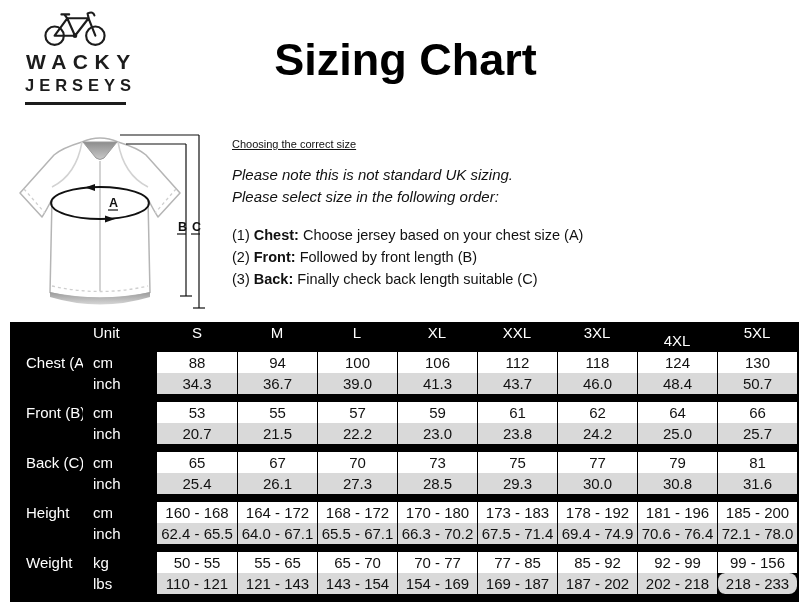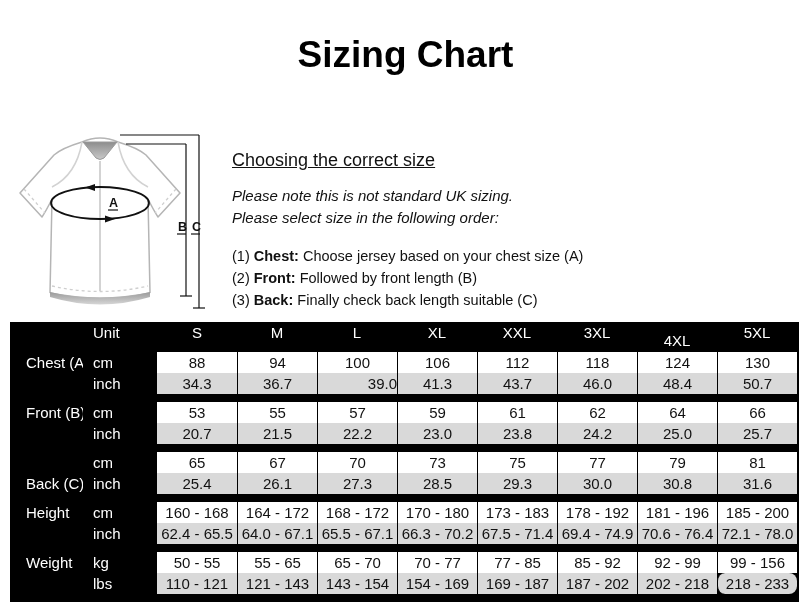--- a/index.html
+++ b/index.html
@@ -7,27 +7,27 @@
               font-family: "Liberation Sans", sans-serif; color: #111; }
 
   
   .top { position: relative; height: 133px; }
   .logo { position: absolute; left: 20px; top: 6px; width: 110px; text-align: center; }
   .logo svg { display: block; margin: 0 auto; }
   .brand1 { font-size: 21px; font-weight: 600; letter-spacing: 6.5px; padding-left: 6px; color: #1c1c1c; margin-top: 2px; }
   .brand2 { font-size: 16.5px; font-weight: 600; letter-spacing: 5px; padding-left: 5px; color: #1c1c1c; margin-top: 2px; }
   .logo-rule { width: 101px; height: 3px; background: #1c1c1c; margin: 7px auto 0; }
   .page-title { position: absolute; left: 0; right: 0; top: 34px; text-align: center;
-                font-size: 37px; font-weight: bold; color: #000; letter-spacing: 0; }
+                font-size: 45px; font-weight: bold; color: #000; letter-spacing: 0; }
 
   
   .guide { position: relative; height: 185px; }
   .jersey-figure { position: absolute; left: 8px; top: 0; }
   .instructions { position: absolute; left: 232px; top: 0; width: 420px; }
-  .guide-heading { font-size: 18px; font-weight: 400; text-decoration: underline; margin-top: 17px; }
+  .guide-heading { font-size: 11px; font-weight: 400; text-decoration: underline; margin-top: 5px; }
   .notes { margin-top: 14px; font-style: italic; font-size: 15px; line-height: 22px; }
   .steps { margin-top: 16px; font-size: 14.5px; line-height: 22px; }
   .steps b { font-weight: bold; }
 
   
   .size-table { position: relative; margin: 4px 0 0 10px; width: 789px;
                 border-right: 2px solid #000; border-bottom: 7px solid #a16207; background: #000000; }
   .size-table::before { content: ""; position: absolute; left: 0; top: 0; bottom: 0;
                         width: 147px; background: #000; }
   .trow, .tgroup { position: relative; display: grid;
@@ -41,20 +41,35 @@
   .c-data  { text-align: center; }
   .tgroup .c-data { border-left: 1.5px solid #000; }
   .tgroup .c-data.first { border-left: none; }
   .tgroup .r0 { background: #ffffff; }
   .tgroup .r1 { background: #d9d9d9; }
 </style>
 </head>
 <body>
 
 <div class="top">
+  <div class="logo">
+    <svg width="64" height="42" viewBox="0 0 66 42">
+      <g fill="none" stroke="#1c1c1c" stroke-width="2.2" stroke-linecap="round" stroke-linejoin="round">
+        <circle cx="12" cy="30" r="9.5"></circle>
+        <circle cx="54" cy="30" r="9.5"></circle>
+        <path d="M12,30 L25,12 L47,12 L54,30 M25,12 L33,30 L47,12 M12,30 L33,30"></path>
+        <path d="M25,12 L22,8 M19,8 L27,8"></path>
+        <path d="M47,12 L46,7 Q52,4.5 53,9"></path>
+      </g>
+      <circle cx="33" cy="30" r="2.4" fill="#1c1c1c"></circle>
+    </svg>
+    <div class="brand1">WACKY</div>
+    <div class="brand2">JERSEYS</div>
+    <div class="logo-rule"></div>
+  </div>
   <div class="page-title">Sizing Chart</div>
 </div>
 
 <div class="guide">
   <svg class="jersey-figure" width="202" height="182" viewBox="0 0 202 182">
     <defs>
       <linearGradient id="gcol" x1="0" y1="0" x2="0" y2="1">
         <stop offset="0" stop-color="#8d8d8d"></stop>
           <stop offset="1" stop-color="#c9c9c9"></stop>
       </linearGradient>
@@ -150,21 +165,21 @@
       <div class="tcell c-data r0" style="grid-area: 1 / 4;">94</div>
       <div class="tcell c-data r0" style="grid-area: 1 / 5;">100</div>
       <div class="tcell c-data r0" style="grid-area: 1 / 6;">106</div>
       <div class="tcell c-data r0" style="grid-area: 1 / 7;">112</div>
       <div class="tcell c-data r0" style="grid-area: 1 / 8;">118</div>
       <div class="tcell c-data r0" style="grid-area: 1 / 9;">124</div>
       <div class="tcell c-data r0" style="grid-area: 1 / 10;">130</div>
       <div class="tcell c-unit" style="grid-area: 2 / 2;">inch</div>
       <div class="tcell c-data r1 first" style="grid-area: 2 / 3;">34.3</div>
       <div class="tcell c-data r1" style="grid-area: 2 / 4;">36.7</div>
-      <div class="tcell c-data r1" style="grid-area: 2 / 5; text-align: right;">39.0</div>
+      <div class="tcell c-data r1" style="grid-area: 2 / 5;">39.0</div>
       <div class="tcell c-data r1" style="grid-area: 2 / 6;">41.3</div>
       <div class="tcell c-data r1" style="grid-area: 2 / 7;">43.7</div>
       <div class="tcell c-data r1" style="grid-area: 2 / 8;">46.0</div>
       <div class="tcell c-data r1" style="grid-area: 2 / 9;">48.4</div>
       <div class="tcell c-data r1" style="grid-area: 2 / 10;">50.7</div>
     </div>
     <div class="tgroup">
       <div class="tcell c-label" style="grid-area: 1 / 1 / span 2;">Front (B)</div>
       <div class="tcell c-unit" style="grid-area: 1 / 2;">cm</div>
       <div class="tcell c-data r0 first" style="grid-area: 1 / 3;">53</div>
@@ -179,21 +194,21 @@
       <div class="tcell c-data r1 first" style="grid-area: 2 / 3;">20.7</div>
       <div class="tcell c-data r1" style="grid-area: 2 / 4;">21.5</div>
       <div class="tcell c-data r1" style="grid-area: 2 / 5;">22.2</div>
       <div class="tcell c-data r1" style="grid-area: 2 / 6;">23.0</div>
       <div class="tcell c-data r1" style="grid-area: 2 / 7;">23.8</div>
       <div class="tcell c-data r1" style="grid-area: 2 / 8;">24.2</div>
       <div class="tcell c-data r1" style="grid-area: 2 / 9;">25.0</div>
       <div class="tcell c-data r1" style="grid-area: 2 / 10;">25.7</div>
     </div>
     <div class="tgroup">
-      <div class="tcell c-label" style="grid-area: 1 / 1 / span 2; margin-top: 21px;">Back (C)</div>
+      <div class="tcell c-label" style="grid-area: 1 / 1 / span 2;">Back (C)</div>
       <div class="tcell c-unit" style="grid-area: 1 / 2;">cm</div>
       <div class="tcell c-data r0 first" style="grid-area: 1 / 3;">65</div>
       <div class="tcell c-data r0" style="grid-area: 1 / 4;">67</div>
       <div class="tcell c-data r0" style="grid-area: 1 / 5;">70</div>
       <div class="tcell c-data r0" style="grid-area: 1 / 6;">73</div>
       <div class="tcell c-data r0" style="grid-area: 1 / 7;">75</div>
       <div class="tcell c-data r0" style="grid-area: 1 / 8;">77</div>
       <div class="tcell c-data r0" style="grid-area: 1 / 9;">79</div>
       <div class="tcell c-data r0" style="grid-area: 1 / 10;">81</div>
       <div class="tcell c-unit" style="grid-area: 2 / 2;">inch</div>

